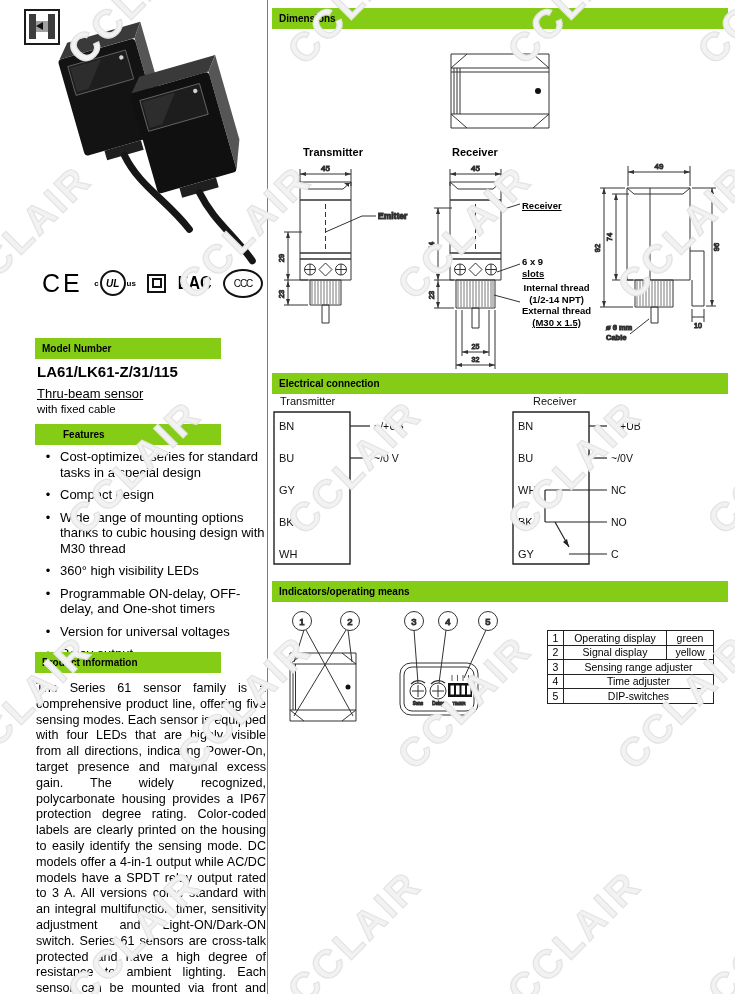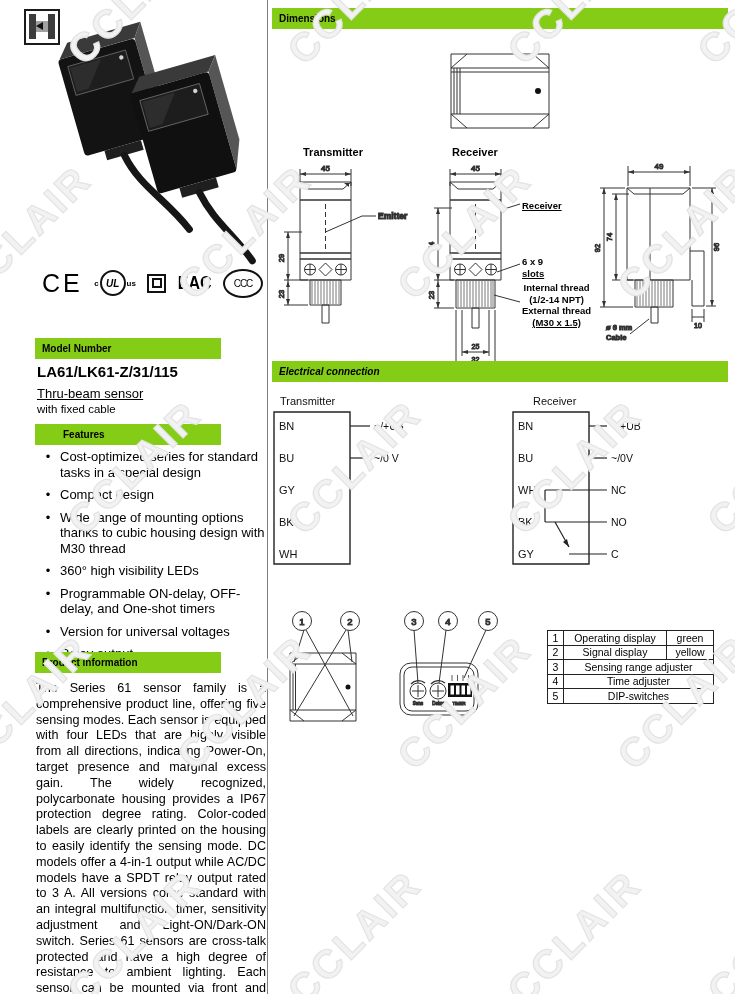--- a/index.html
+++ b/index.html
@@ -335,21 +335,21 @@
         <line x1="72" y1="125" x2="72" y2="150"></line>
         <line x1="75" y1="125" x2="75" y2="150"></line>
         <line x1="78" y1="125" x2="78" y2="150"></line>
     </g>
     <rect x="59" y="151" width="7" height="16"></rect>
     <line x1="38" y1="178" x2="57" y2="163"></line>
     <text x="14" y="174" font-size="7.5" font-weight="bold">ø 6 mm</text>
     <text x="14" y="184" font-size="7.5" font-weight="bold">Cable</text>
   </svg>
 
-  <div class="bar right" style="top:361px;font-style:italic;">Electrical connection</div>
+  <div class="bar right" style="top:373px;">Electrical connection</div>
 
   <svg class="abs dwg" style="left:270px;top:392px;" width="140" height="182" viewBox="0 0 140 182">
     <text x="10" y="13" font-size="11">Transmitter</text>
     <rect x="4" y="20" width="76" height="152" fill="none" stroke="#222" stroke-width="1.4"></rect>
     <text x="9" y="38" font-size="11">BN</text>
     <text x="9" y="70" font-size="11">BU</text>
     <text x="9" y="102" font-size="11">GY</text>
     <text x="9" y="134" font-size="11">BK</text>
     <text x="9" y="166" font-size="11">WH</text>
     <line x1="80" y1="34" x2="100" y2="34" stroke="#222" stroke-width="1.2"></line>
@@ -374,20 +374,21 @@
     <line x1="50" y1="130" x2="64" y2="155" stroke="#222" stroke-width="1.2"></line>
     <polygon points="64,155 58,150 62,147" fill="#222"></polygon>
     <line x1="64" y1="162" x2="102" y2="162" stroke="#222" stroke-width="1.2"></line>
     <text x="106" y="38" font-size="10.5">~/+UB</text>
     <text x="106" y="70" font-size="10.5">~/0V</text>
     <text x="106" y="102" font-size="10.5">NC</text>
     <text x="106" y="134" font-size="10.5">NO</text>
     <text x="106" y="166" font-size="10.5">C</text>
   </svg>
 
+  <div class="bar right" style="top:581px;">Indicators/operating means</div>
 
   <svg class="abs dwg" style="left:276px;top:604px;" width="304" height="142" viewBox="0 0 304 142" fill="none" stroke="#333" stroke-width="1">
 
     <line x1="28" y1="26" x2="18" y2="58"></line>
       <line x1="30" y1="26" x2="77" y2="112"></line>
     <line x1="72" y1="26" x2="76" y2="58"></line>
       <line x1="70" y1="26" x2="18" y2="112"></line>
     <line x1="138" y1="26" x2="142" y2="79"></line>
     <line x1="170" y1="26" x2="163" y2="79"></line>
     <line x1="210" y1="26" x2="188" y2="74"></line>

